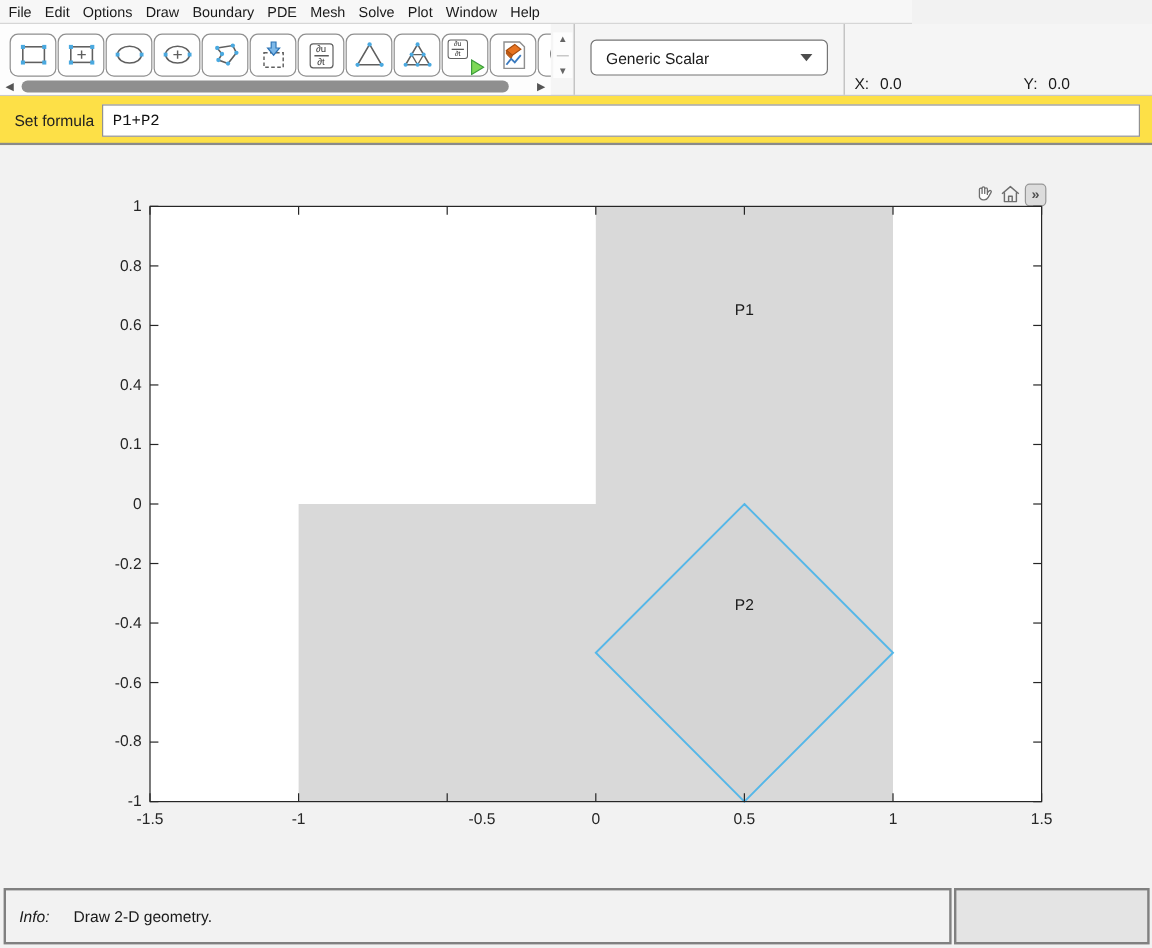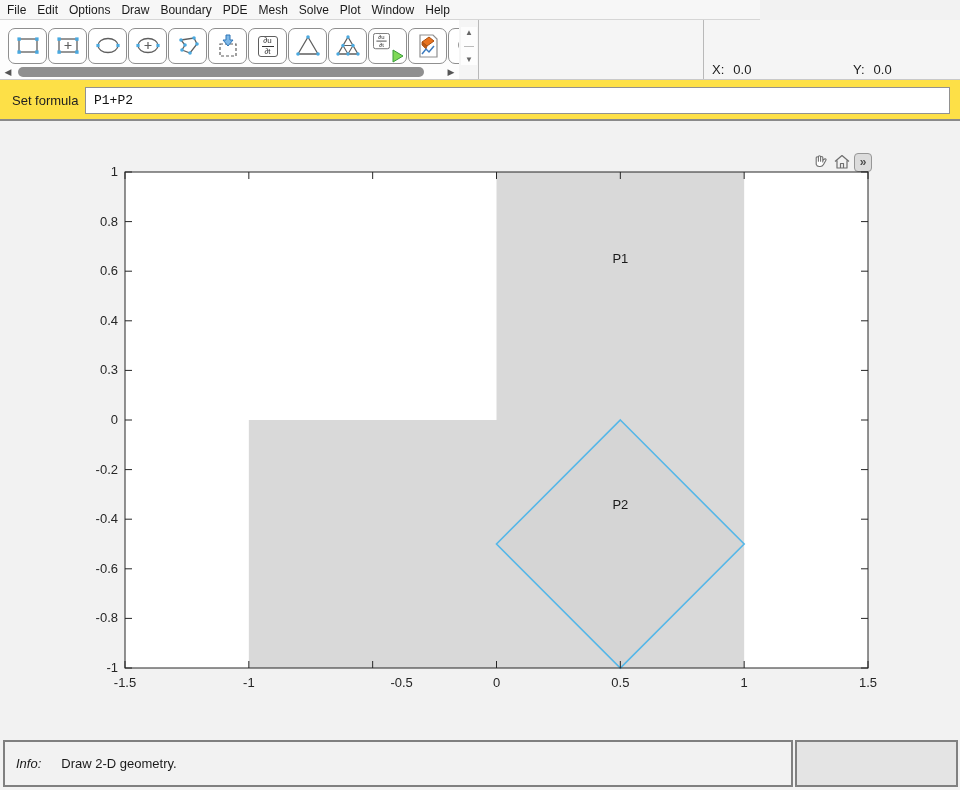--- a/index.html
+++ b/index.html
@@ -231,20 +231,24 @@
   </div>
 
   <div id="tb-spinner">
     <span class="spin-arrow">▲</span>
     <span class="spin-sep"></span>
     <span class="spin-arrow">▼</span>
   </div>
 
   <div class="v-divider" style="left:478px;"></div>
 
+  <div id="app-mode">
+    <span class="dd-text">Generic Scalar</span>
+    <span class="caret-down"></span>
+  </div>
 
   <div class="v-divider" style="left:703px;"></div>
 
   <div class="coord" id="coord-x" style="height:59px;">
     <span>X:</span>
     <span>0.0</span>
   </div>
   <div class="coord" id="coord-y" style="height:59px;">
     <span>Y:</span>
     <span>0.0</span>
@@ -317,21 +321,21 @@
     <span class="tick-label xt" style="left: 248.833px; top: 554px;">-1</span>
     <span class="tick-label xt" style="left: 372.667px; top: 554px; margin-left: 29px;">-0.5</span>
     <span class="tick-label xt" style="left: 496.5px; top: 554px;">0</span>
     <span class="tick-label xt" style="left: 620.333px; top: 554px;">0.5</span>
     <span class="tick-label xt" style="left: 744.167px; top: 554px;">1</span>
     <span class="tick-label xt" style="left: 868px; top: 554px;">1.5</span>
     <span class="tick-label yt" style="left: 62px; top: 43px;">1</span>
     <span class="tick-label yt" style="left: 62px; top: 92.6px;">0.8</span>
     <span class="tick-label yt" style="left: 62px; top: 142.2px;">0.6</span>
     <span class="tick-label yt" style="left: 62px; top: 191.8px;">0.4</span>
-    <span class="tick-label yt" style="left: 62px; top: 241.4px;">0.3</span>
+    <span class="tick-label yt" style="left: 62px; top: 241.4px;">0.1</span>
     <span class="tick-label yt" style="left: 62px; top: 291px;">0</span>
     <span class="tick-label yt" style="left: 62px; top: 340.6px;">-0.2</span>
     <span class="tick-label yt" style="left: 62px; top: 390.2px;">-0.4</span>
     <span class="tick-label yt" style="left: 62px; top: 439.8px;">-0.6</span>
     <span class="tick-label yt" style="left: 62px; top: 489.4px;">-0.8</span>
     <span class="tick-label yt" style="left: 62px; top: 539px;">-1</span>
     <span class="shape-label" style="left: 620.333px; top: 136.56px;">P1</span>
     <span class="shape-label" style="left: 620.333px; top: 383.32px;">P2</span>
   </div>
 

